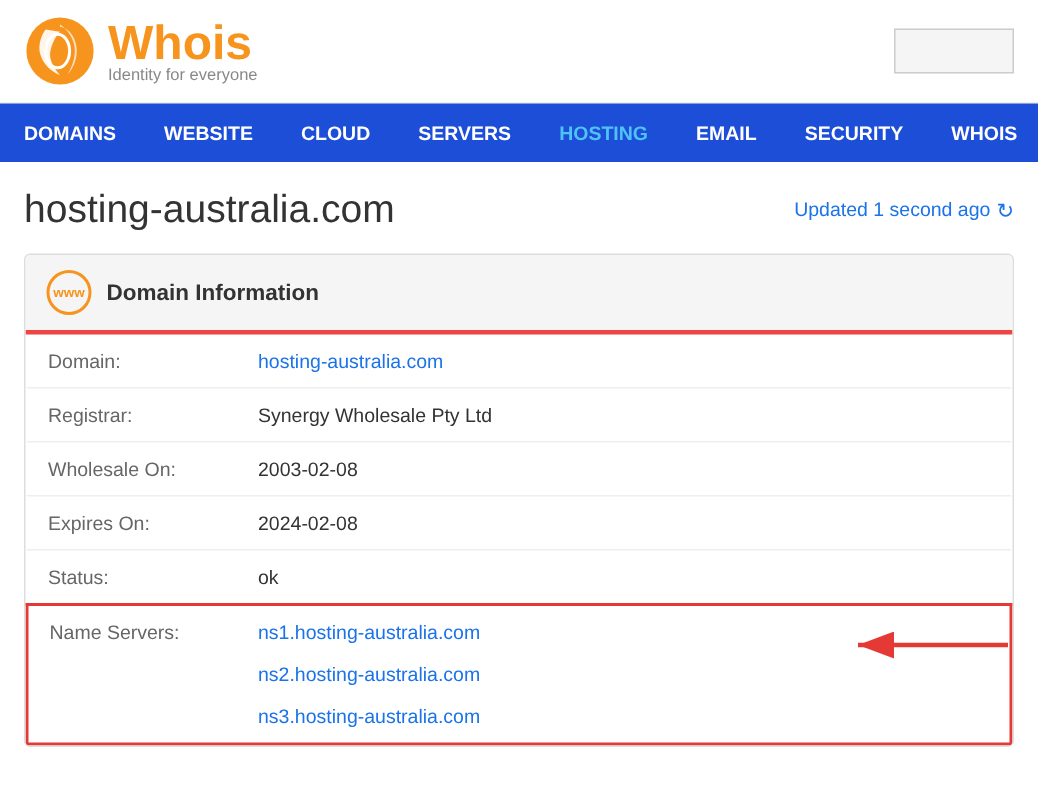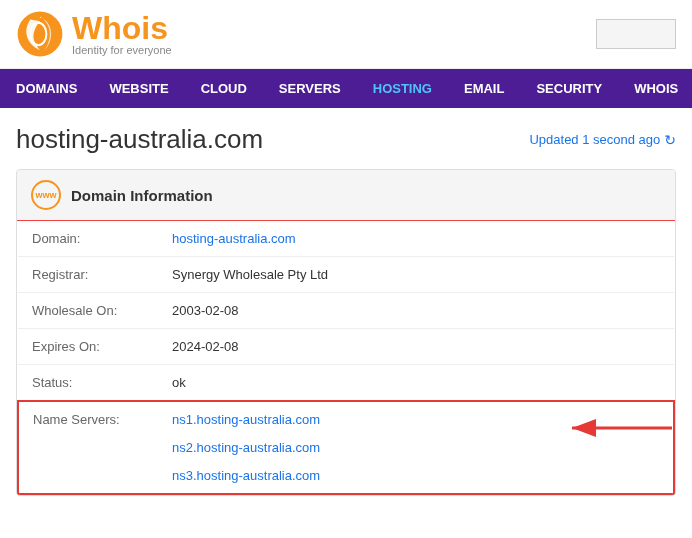--- a/index.html
+++ b/index.html
@@ -39,21 +39,21 @@
     }
     .header-search {
       width: 80px;
       height: 30px;
       border: 1px solid #ccc;
       background: #f5f5f5;
     }
 
     
     .nav {
-      background: #4c1d95;
+      background: #1d4ed8;
       display: flex;
       align-items: center;
     }
     .nav-item {
       color: #fff;
       font-size: 13px;
       font-weight: bold;
       padding: 12px 16px;
       cursor: pointer;
       text-decoration: none;
@@ -96,21 +96,21 @@
       border: 1px solid #ddd;
       border-radius: 4px;
       overflow: hidden;
     }
     .card-header {
       background: #f5f5f5;
       padding: 10px 14px;
       display: flex;
       align-items: center;
       gap: 10px;
-      border-bottom: 1px solid #ef4444;
+      border-bottom: 3px solid #ef4444;
     }
     .www-icon {
       width: 30px;
       height: 30px;
       border-radius: 50%;
       border: 2px solid #f7941d;
       display: flex;
       align-items: center;
       justify-content: center;
       font-size: 9px;

